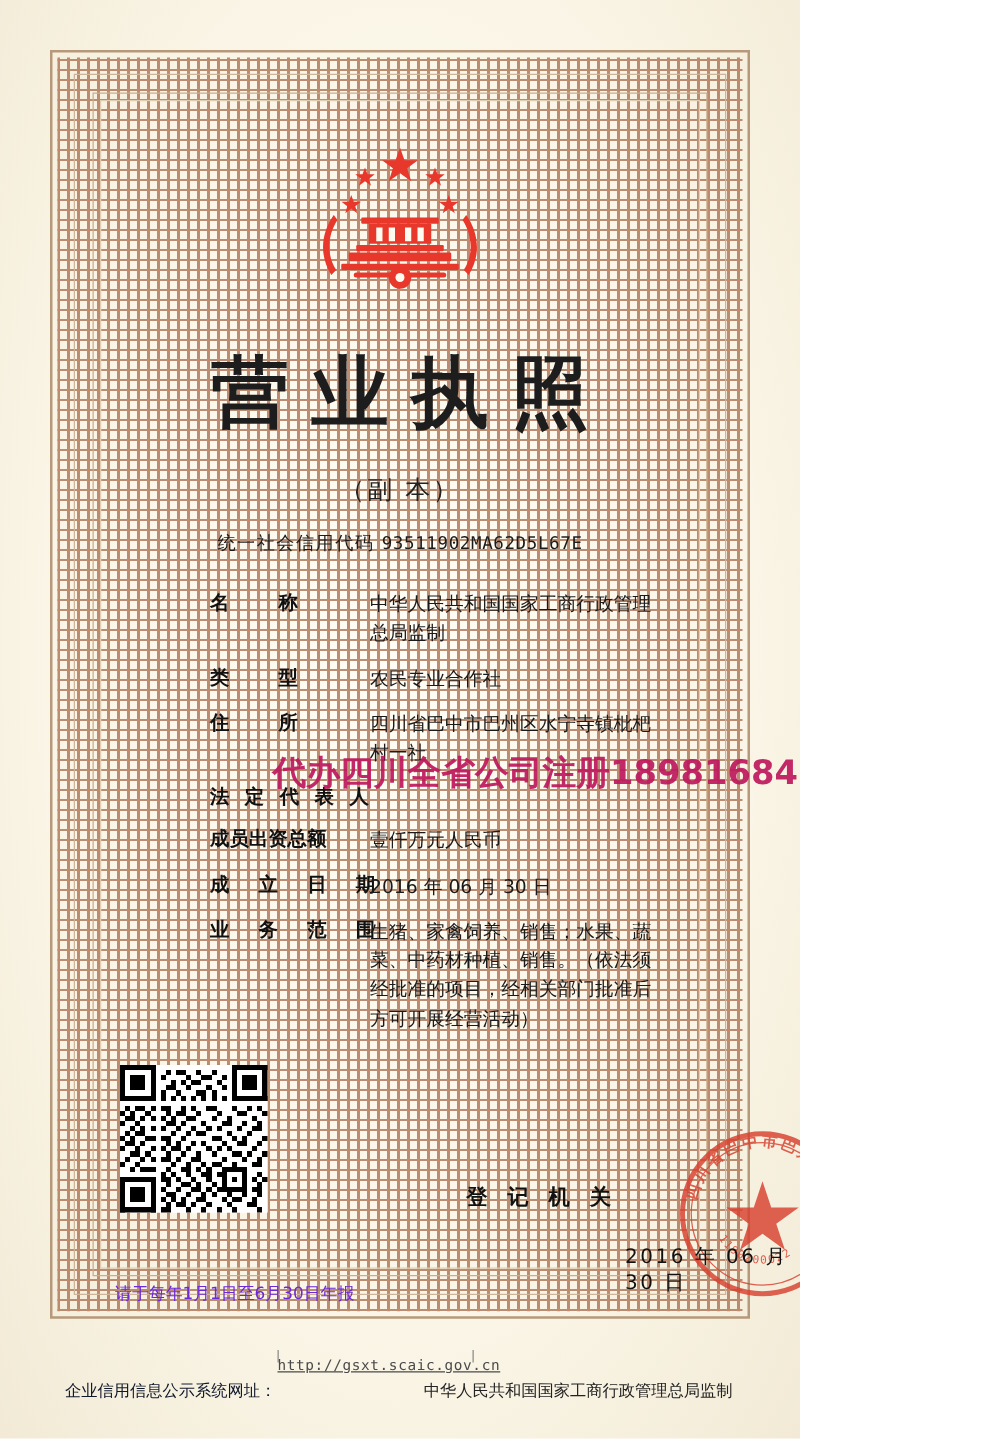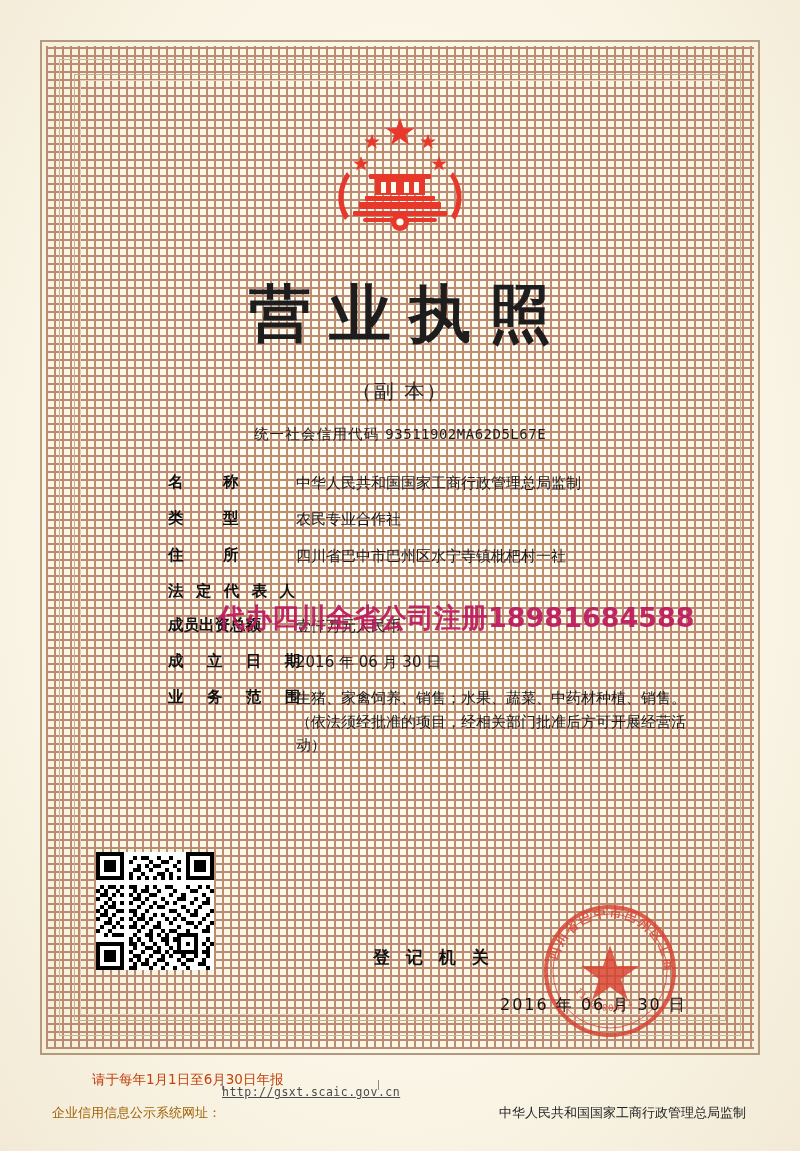--- a/index.html
+++ b/index.html
@@ -5,21 +5,21 @@
   html, body {
     margin: 0;
     padding: 0;
     background: #ffffff;
   }
   body {
     font-family: "Liberation Sans", sans-serif;
   }
   .page {
     position: relative;
-    width: 800px;
+    width: 640px;
     height: 1151px;
     background: #fdfaf0;
     overflow: hidden;
   }
   
   .paper {
     position: absolute;
     inset: 0;
     background:
       radial-gradient(ellipse at 50% 45%, #fffdf5 0%, #faf5e6 62%, #f2ead6 100%);
@@ -183,42 +183,41 @@
     font-size: 16px;
     color: #111;
     letter-spacing: 2px;
   }
   .annual {
     position: absolute;
     left: 92px;
     top: 1026px;
     font-family: "DejaVu Sans", sans-serif;
     font-size: 13.5px;
-    color: #c2410c;
-    margin-top: 45px;
+    color: #6d28d9;
   }
 
   
   .seal {
     position: absolute;
     left: 536px;
     top: 897px;
     width: 148px;
     height: 148px;
     opacity: .82;
   }
 
   
   .footer-left {
     position: absolute;
     left: 52px;
     top: 1104px;
     font-family: "DejaVu Sans", sans-serif;
     font-size: 13px;
-    color: #a16207;
+    color: #0f172a;
     text-align: right;
   }
   .footer-url {
     position: absolute;
     left: 222px;
     top: 1085px;
     font-family: "DejaVu Sans Mono", monospace;
     font-size: 11.5px;
     color: #4a4a4a;
     letter-spacing: .5px;

